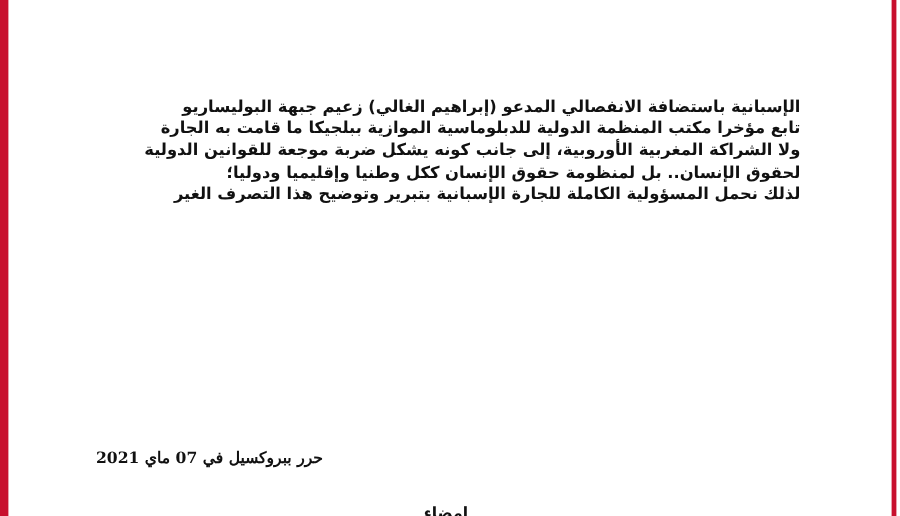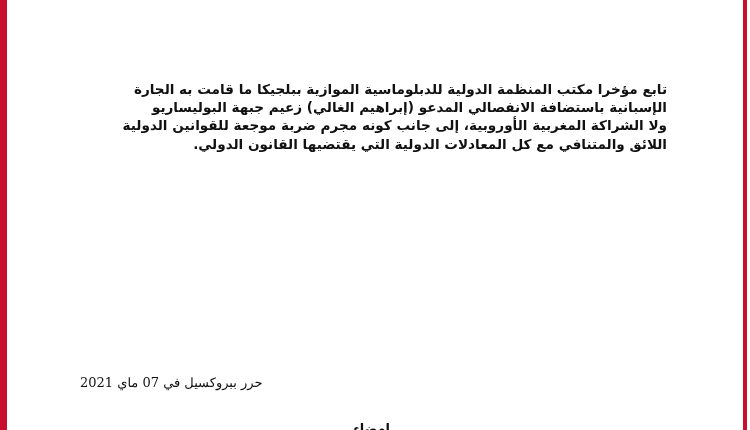--- a/index.html
+++ b/index.html
@@ -20,36 +20,37 @@
     .letter-body {
       position: absolute; left: 100px; top: 80px; width: 567px;
       direction: rtl; text-align: right;
       font-weight: bold; font-size: 13.6px; line-height: 18.2px;
       letter-spacing: -0.1px;
     }
     .letter-body p { margin: 0; white-space: nowrap; }
     .dateline {
       position: absolute; left: 80px; top: 374px; width: 200px;
       direction: rtl; text-align: left;
-      font-family: "DejaVu Serif", serif; font-weight: normal;
+      font-family: "DejaVu Serif", serif; font-weight: bold;
       font-size: 13px; line-height: 18px; white-space: nowrap;
     }
     .signature {
       position: absolute; left: 330px; top: 420px; width: 60px;
       direction: rtl; text-align: right;
       font-weight: bold; font-size: 13px; line-height: 18px; white-space: nowrap;
     }
   </style>
 </head>
 <body>
 
 <div class="border-left"></div>
 <div class="border-right"></div>
 
 <div class="letter-body">
+  <p>الإسبانية باستضافة الانفصالي المدعو (إبراهيم الغالي) زعيم جبهة البوليساريو</p>
   <p>تابع مؤخرا مكتب المنظمة الدولية للدبلوماسية الموازية ببلجيكا ما قامت به الجارة</p>
-  <p>الإسبانية باستضافة الانفصالي المدعو (إبراهيم الغالي) زعيم جبهة البوليساريو</p>
-  <p>ولا الشراكة المغربية الأوروبية، إلى جانب كونه مجرم ضربة موجعة للقوانين الدولية</p>
-  <p>اللائق والمتنافي مع كل المعادلات الدولية التي يقتضيها القانون الدولي.</p>
+  <p>ولا الشراكة المغربية الأوروبية، إلى جانب كونه يشكل ضربة موجعة للقوانين الدولية</p>
+  <p>لحقوق الإنسان.. بل لمنظومة حقوق الإنسان ككل وطنيا وإقليميا ودوليا؛</p>
+  <p>لذلك نحمل المسؤولية الكاملة للجارة الإسبانية بتبرير وتوضيح هذا التصرف الغير</p>
 </div>
 
 <div class="dateline">حرر ببروكسيل في 07 ماي 2021</div>
 <div class="signature">امضاء</div>
 
 </body></html>

